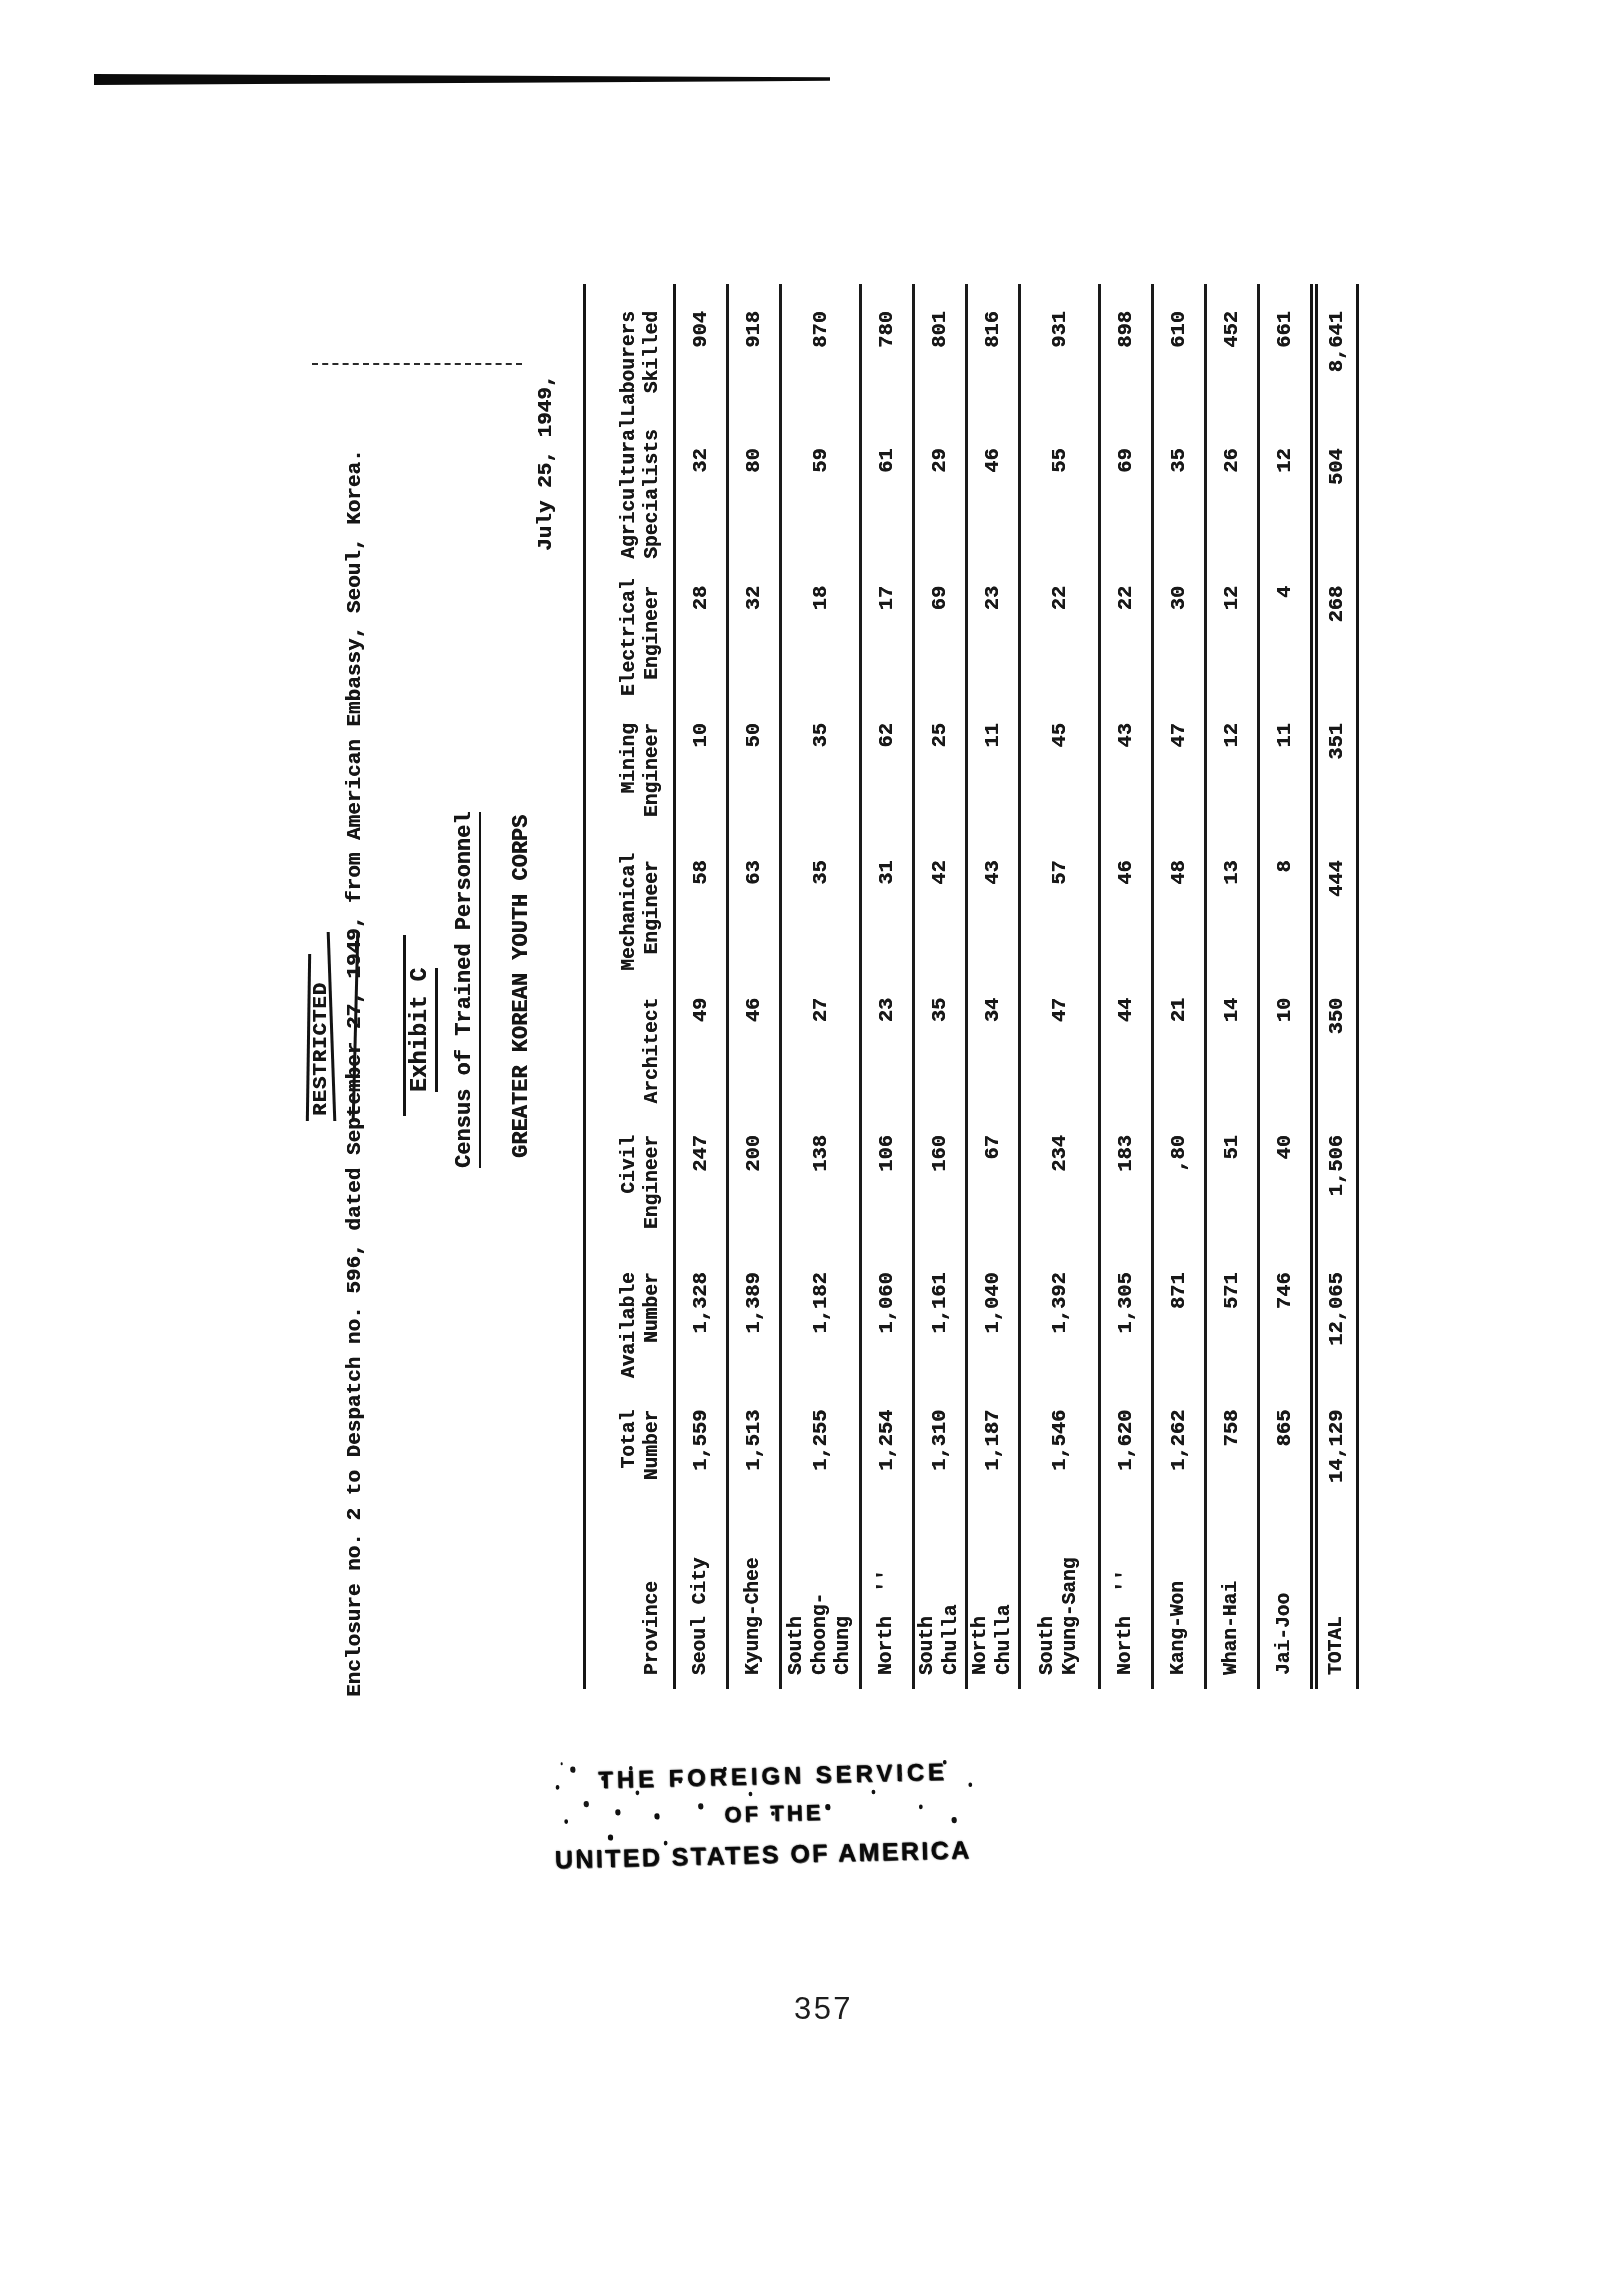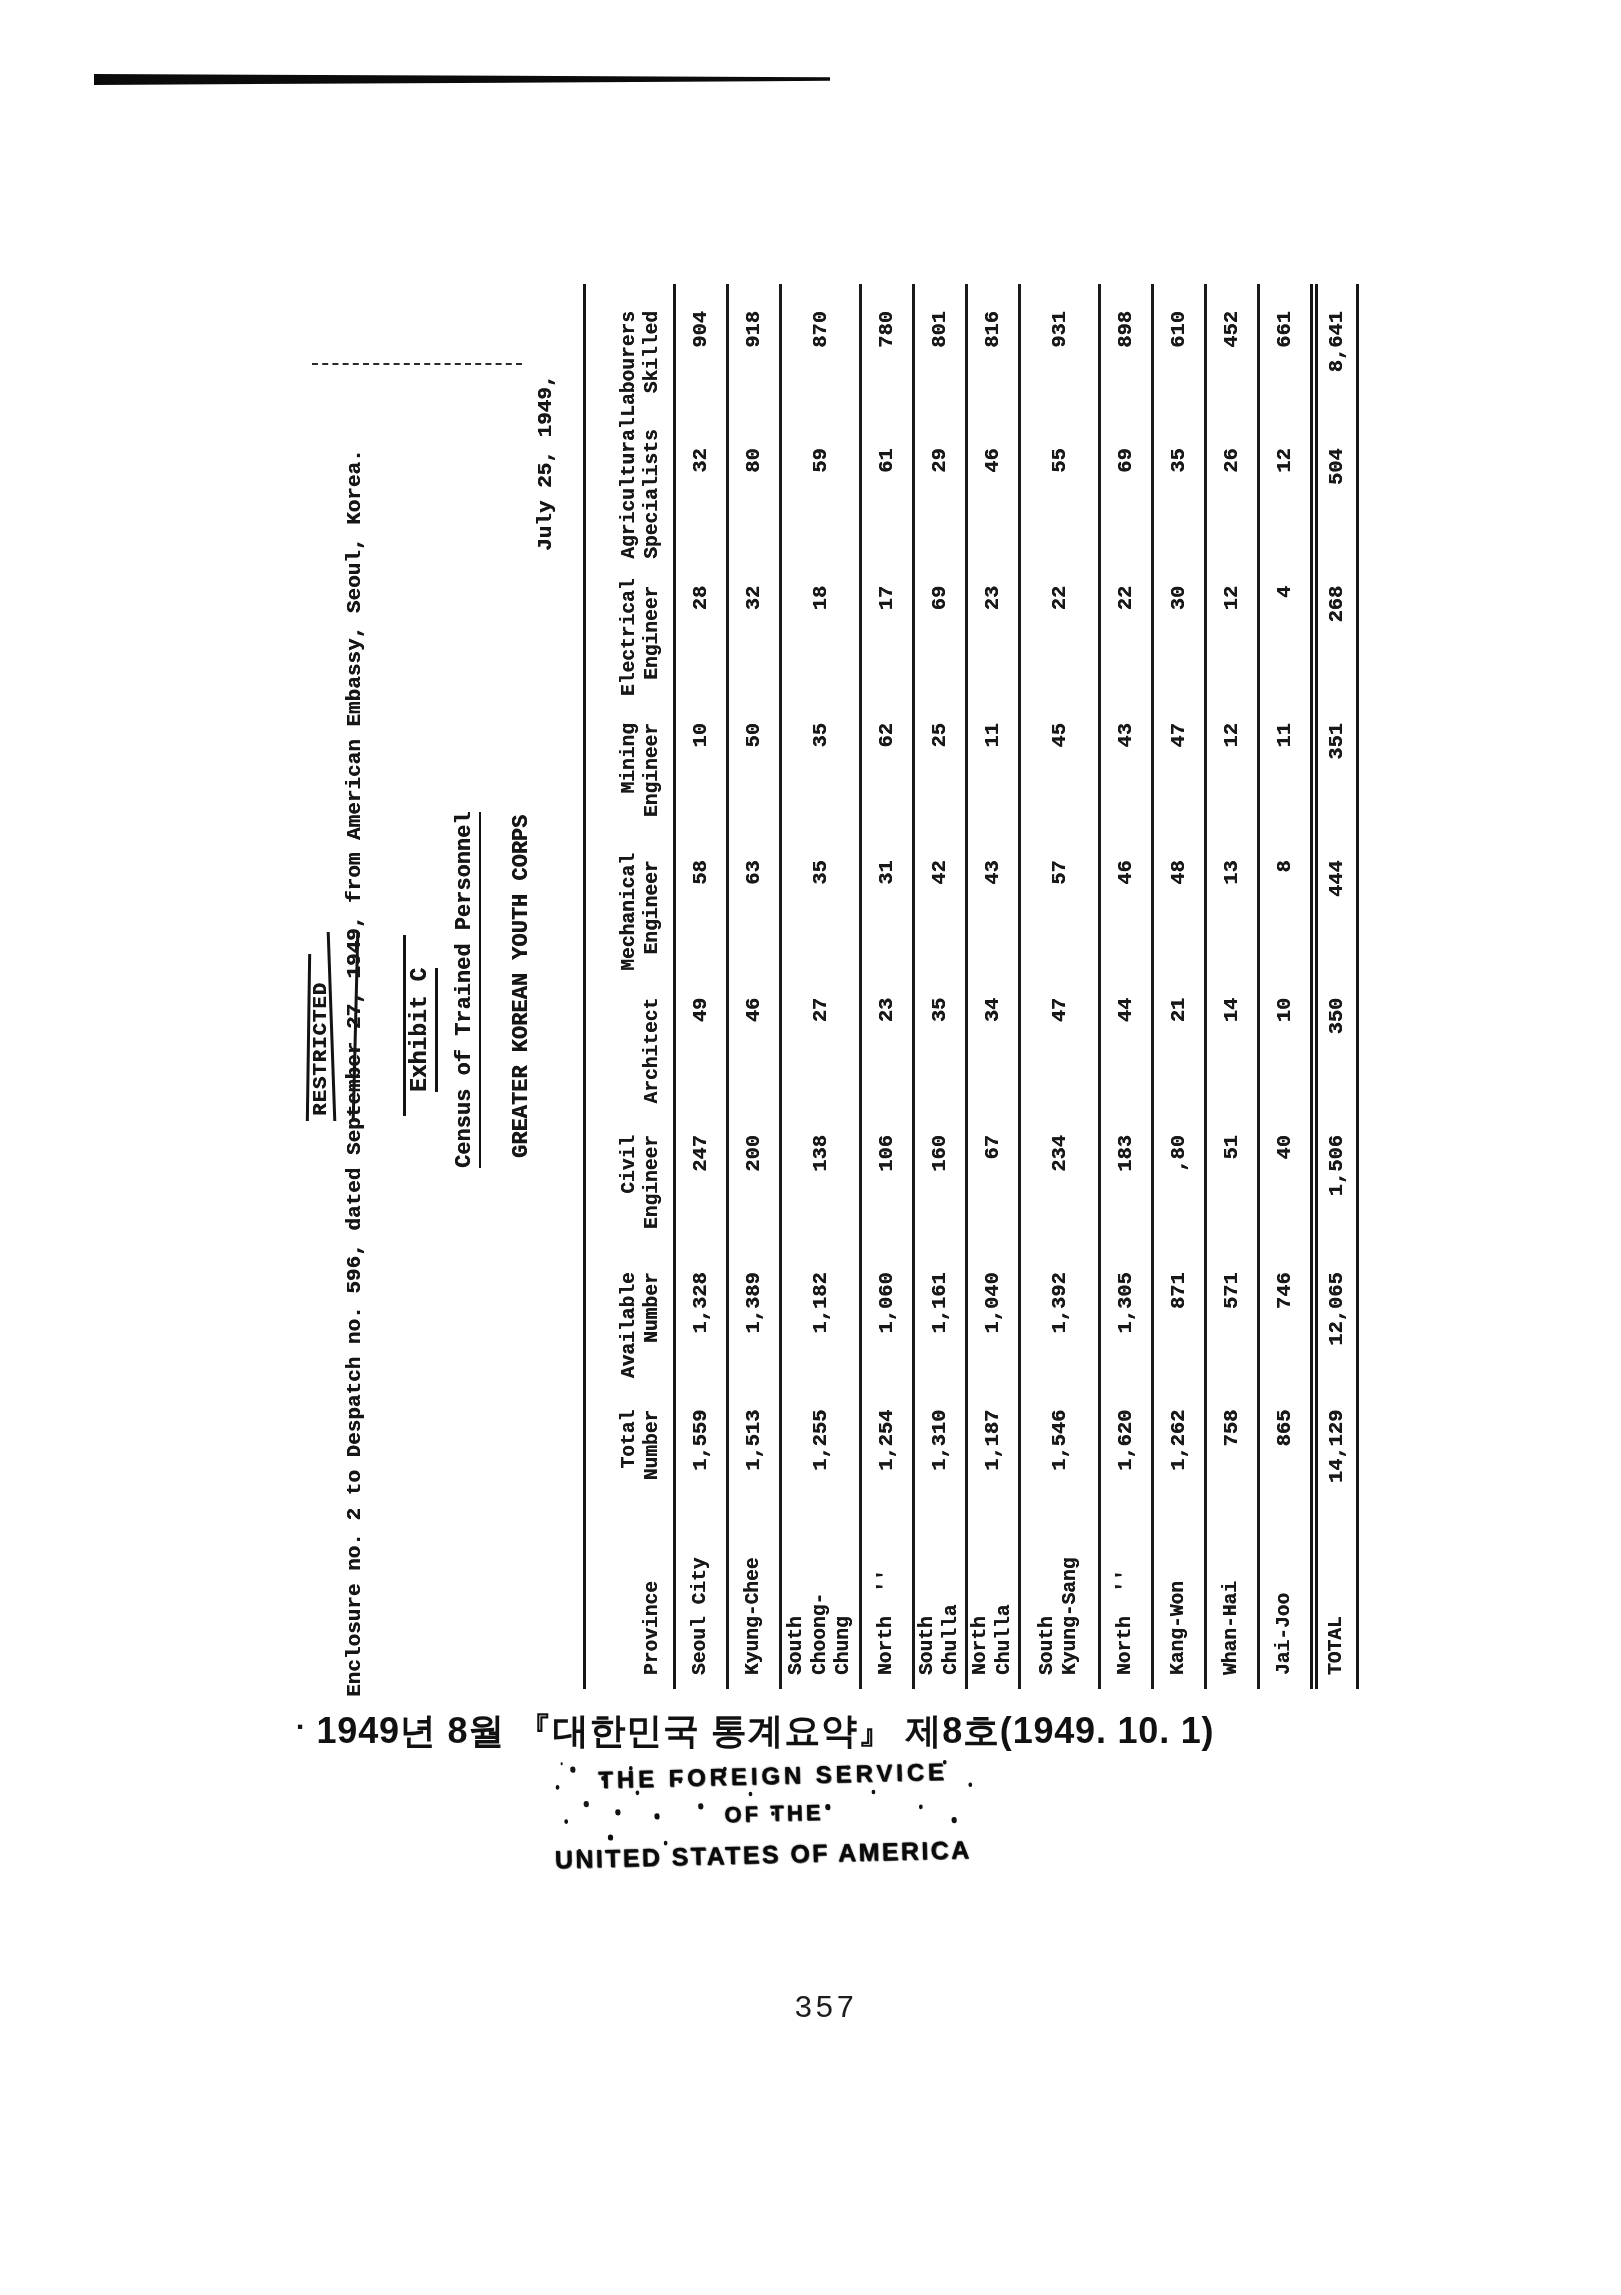--- a/index.html
+++ b/index.html
@@ -23,21 +23,21 @@
   .stamp-noise{position:absolute;left:7.9px;top:-4.7px;width:2.4px;height:2.4px;background:#111;border-radius:50%;
     box-shadow:11px 6.3px 0 1.6px #151515,-4.7px 23.6px 0 0.8px #101010,23.6px 41px 0 1.6px #181818,
       3.1px 58px 0 0.8px #0d0d0d,41px 15.7px 0 0.8px #121212,55px 50px 0 1.6px #101010,
       75px 31px 0 0.8px #161616,94px 55px 0 1.6px #0e0e0e,69px 6.3px 0 0.8px #131313,
       118px 20.4px 0 0.8px #101010,138px 46px 0 1.6px #141414,163px 9.4px 0 0.8px #0f0f0f,
       188px 35px 0 0.8px #161616,210px 55px 0 0.8px #101010,236px 23.6px 0 0.8px #121212,
       265px 50px 0 1.6px #0e0e0e,286px 11px 0 0.8px #141414,311px 36px 0 0.8px #101010,
       338px 19px 0 0.8px #151515,358px 52px 0 0.8px #0f0f0f,383px 7.9px 0 0.8px #131313,
       408px 31px 0 0.8px #101010,391px 66px 0 1.6px #121212,47px 75px 0 1.6px #0e0e0e,
       15.7px 88px 0 0.8px #111,102px 82px 0 0.8px #141414;}
-  .page-number{position:absolute;left:794px;top:1991px;font-family:Liberation Mono, monospace;
+  .page-number{position:absolute;left:794px;top:1991px;font-family:Liberation Sans, sans-serif;
                font-size:31px;letter-spacing:2.4px;color:#1d1d1d;}
 
   
   .rotated{position:absolute;left:275px;top:1711px;width:1437px;height:1044px;
            transform:rotate(-90deg);transform-origin:0 0;}
   .rotated *{white-space:pre-line;}
   .classification{position:absolute;left:595px;top:11px;width:181px;font-size:21px;font-weight:700;
                   letter-spacing:0.8px;border-bottom:3.1px solid #141414;padding-bottom:1.6px;
                   text-shadow:0.4px 0 0 currentColor;}
   .classification .scr{position:absolute;height:3.1px;background:#131313;left:-4.7px;right:-3.1px;}
@@ -111,23 +111,20 @@
 Specialists</th><th>Labourers
 Skilled</th></tr></thead>
       <tbody><tr class="h-std"><td class="row-label">Seoul City</td><td>1,559</td><td>1,328</td><td>247</td><td>49</td><td>58</td><td>10</td><td>28</td><td>32</td><td>904</td></tr><tr class="h-std"><td class="row-label">Kyung-Chee</td><td>1,513</td><td>1,389</td><td>200</td><td>46</td><td>63</td><td>50</td><td>32</td><td>80</td><td>918</td></tr><tr class="h-tall"><td class="row-label">South
 Choong-Chung</td><td>1,255</td><td>1,182</td><td>138</td><td>27</td><td>35</td><td>35</td><td>18</td><td>59</td><td>870</td></tr><tr class="h-std"><td class="row-label">North&nbsp;&nbsp;''</td><td>1,254</td><td>1,060</td><td>106</td><td>23</td><td>31</td><td>62</td><td>17</td><td>61</td><td>780</td></tr><tr class="h-std"><td class="row-label">South Chulla</td><td>1,310</td><td>1,161</td><td>160</td><td>35</td><td>42</td><td>25</td><td>69</td><td>29</td><td>801</td></tr><tr class="h-std"><td class="row-label">North Chulla</td><td>1,187</td><td>1,040</td><td>67</td><td>34</td><td>43</td><td>11</td><td>23</td><td>46</td><td>816</td></tr><tr class="h-tall"><td class="row-label">South
 Kyung-Sang</td><td>1,546</td><td>1,392</td><td>234</td><td>47</td><td>57</td><td>45</td><td>22</td><td>55</td><td>931</td></tr><tr class="h-std"><td class="row-label">North&nbsp;&nbsp;''</td><td>1,620</td><td>1,305</td><td>183</td><td>44</td><td>46</td><td>43</td><td>22</td><td>69</td><td>898</td></tr><tr class="h-std"><td class="row-label">Kang-Won</td><td>1,262</td><td>871</td><td>,80</td><td>21</td><td>48</td><td>47</td><td>30</td><td>35</td><td>610</td></tr><tr class="h-std"><td class="row-label">Whan-Hai</td><td>758</td><td>571</td><td>51</td><td>14</td><td>13</td><td>12</td><td>12</td><td>26</td><td>452</td></tr><tr class="h-std"><td class="row-label">Jai-Joo</td><td>865</td><td>746</td><td>40</td><td>10</td><td>8</td><td>11</td><td>4</td><td>12</td><td>661</td></tr><tr class="total-row"><td class="row-label">TOTAL</td><td>14,129</td><td>12,065</td><td>1,506</td><td>350</td><td>444</td><td>351</td><td>268</td><td>504</td><td>8,641</td></tr></tbody>
     </table>
   </div>
 
   <div class="dash-line"></div>
 
-  <div class="korean-line">
-    <span class="bullet">▪</span><span>1949년 8월 『대한민국 통계요약』 제8호(1949. 10. 1)</span>
-  </div>
 
   <div class="stamp">
     <div class="stamp-noise"></div>
     <div class="stamp-l1">THE FOREIGN SERVICE</div>
     <div class="stamp-l2">OF THE</div>
     <div class="stamp-l3">UNITED STATES OF AMERICA</div>
   </div>
 
   <div class="page-number">357</div>
 </div>

